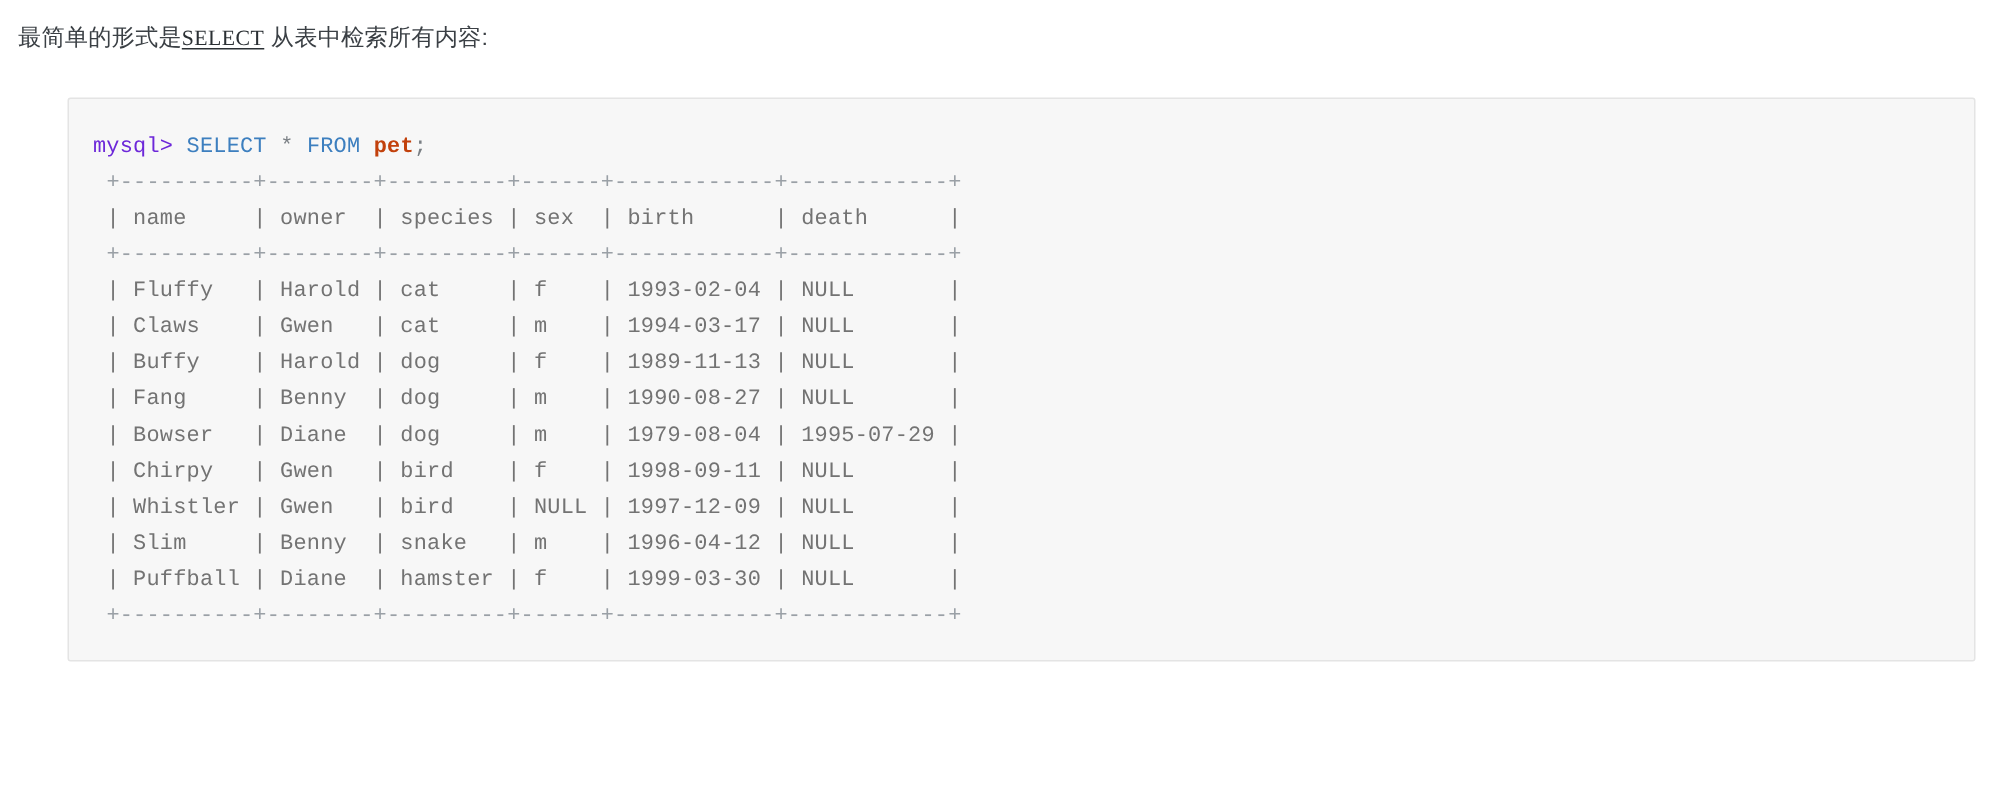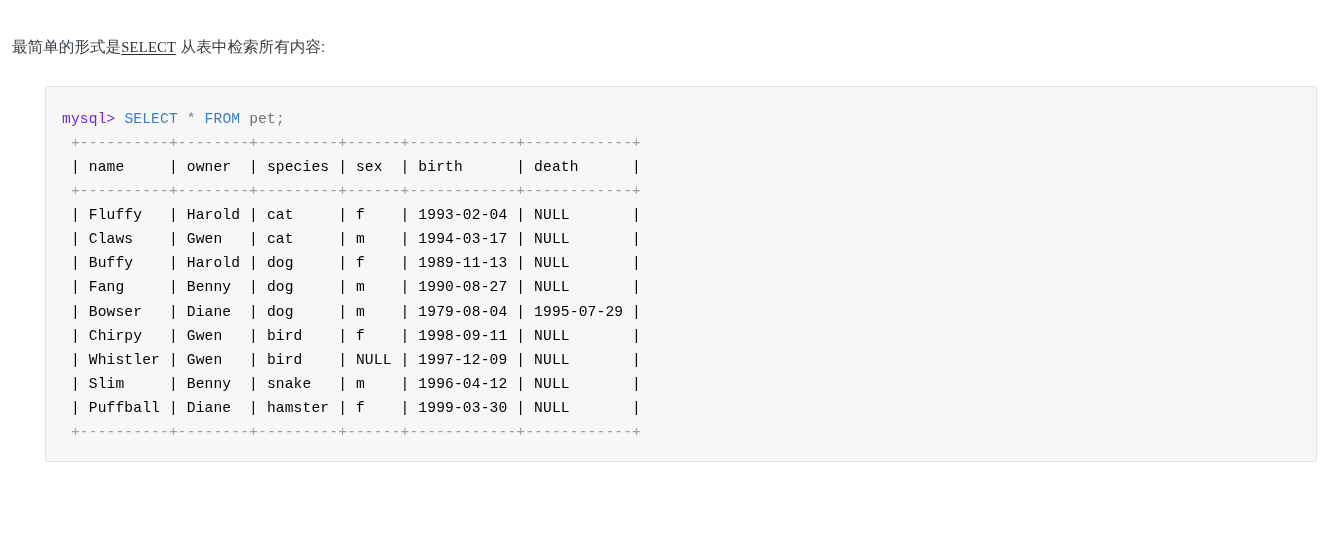--- a/index.html
+++ b/index.html
@@ -11,21 +11,20 @@
     width: 1330px;
     height: 535px;
     font-family: "Liberation Sans", sans-serif;
     color: #3b4045;
     overflow: hidden;
   }
 
   .page {
     padding: 0 10px;
     box-sizing: border-box;
-    margin-top: 21px;
   }
 
   
   .intro {
     margin: 0;
     padding: 14px 0 0 2px;
     font-size: 15.5px;
     line-height: 1.6;
     color: #3b4045;
     letter-spacing: 0.1px;
@@ -63,24 +62,24 @@
     font-family: "Liberation Mono", "DejaVu Sans Mono", monospace;
     font-size: 14.6px;
     line-height: 24.1px;
     color: #6c7278;
     white-space: pre;
     letter-spacing: 0.15px;
   }
   .tok-prompt { color: #6d28d9; }
   .tok-kw     { color: #3d7fbf; }
   .tok-op     { color: #7a7f84; }
-  .tok-tbl    { color: #737373; font-weight: normal; }
+  .tok-tbl    { color: #c2410c; font-weight: bold; }
   .tok-punc   { color: #7a7f84; }
   .tok-grid   { color: #9aa0a6; }
-  .tok-cell   { color: #000000; }
+  .tok-cell   { color: #737373; }
 
   
   .outro {
     margin: 0;
     padding: 26px 2px 0 2px;
     font-size: 15.5px;
     line-height: 30px;
     color: #3b4045;
     letter-spacing: 0.1px;
   }

